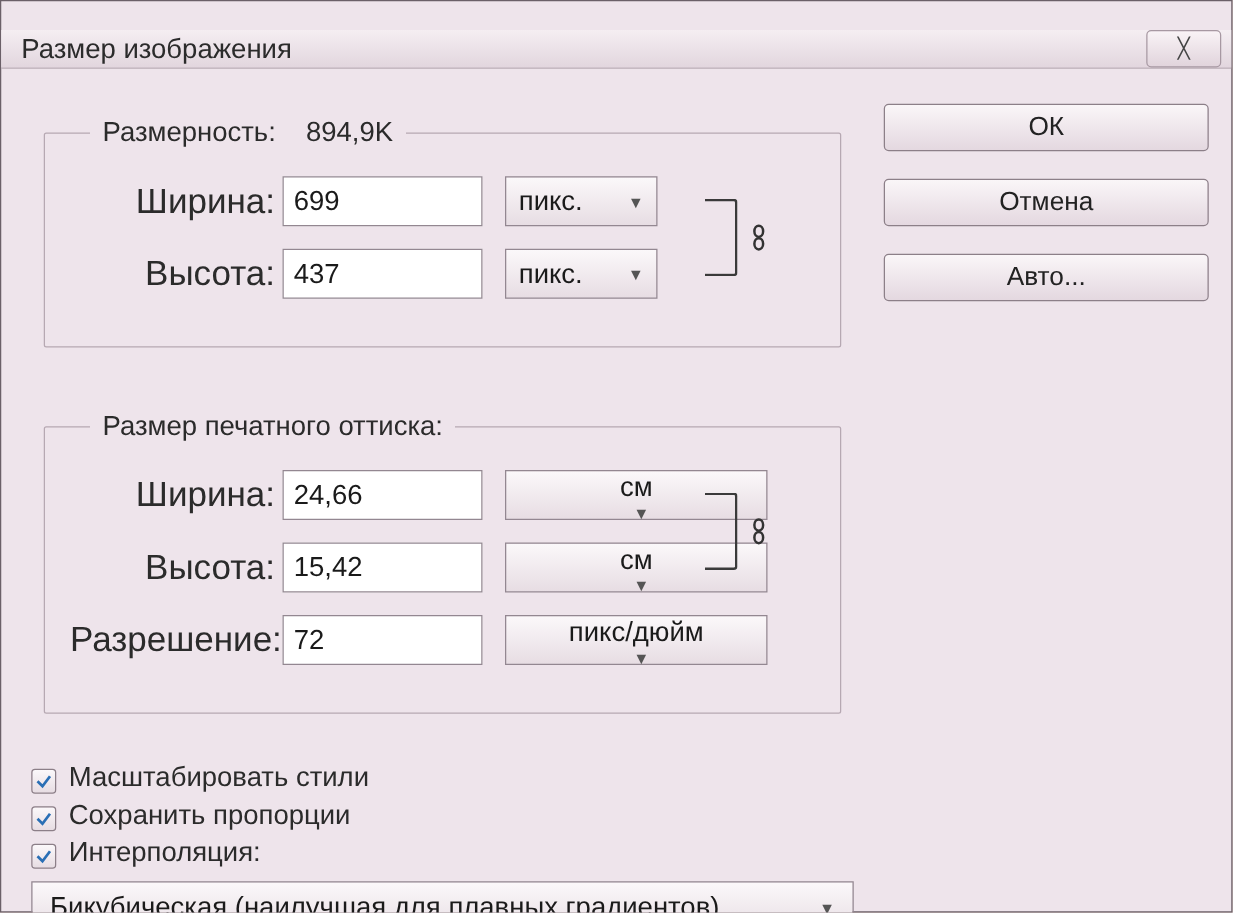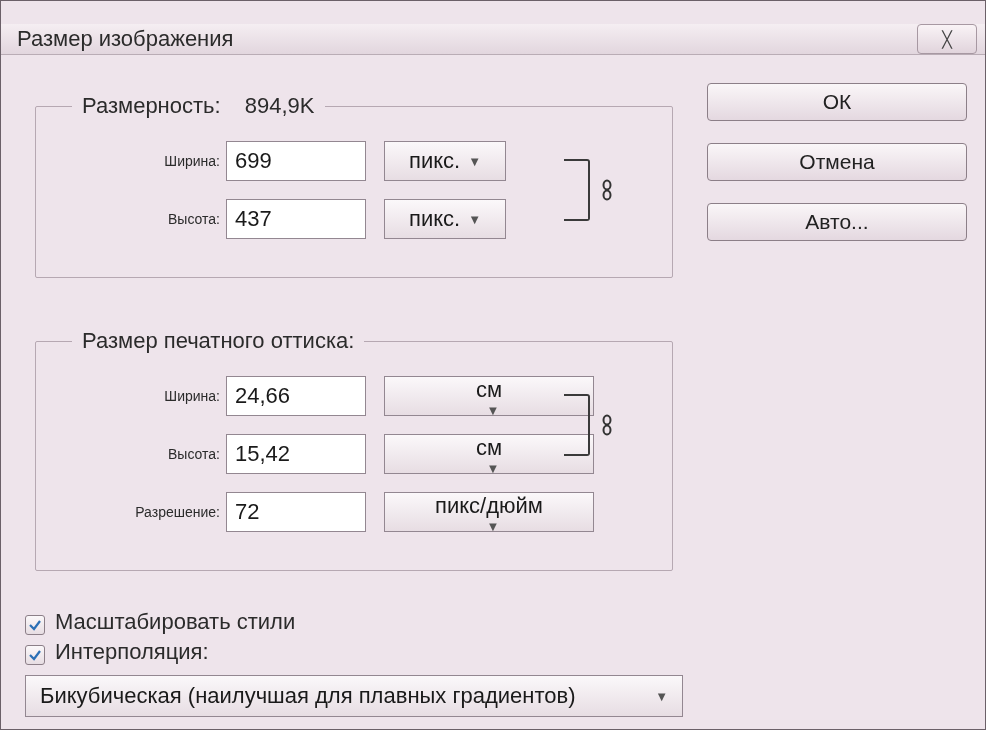--- a/index.html
+++ b/index.html
@@ -37,33 +37,33 @@
     padding: 22px 20px 38px 20px; position: relative;
   }
   fieldset.group > legend {
     font-size: 22px; color: #2b2b2b; padding: 0 10px; margin-left: 16px;
   }
   .legend-value { margin-left: 18px; }
 
   .rows { display: flex; flex-direction: column; gap: 18px; position: relative; }
 
   .row { display: flex; align-items: center; }
-  .lbl { width: 170px; text-align: right; font-size: 14px; color: #2b2b2b; padding-right: 6px; }
+  .lbl { width: 170px; text-align: right; font-size: 28px; color: #2b2b2b; padding-right: 6px; }
   .inp {
-    width: 140px; height: 40px; border: 1px solid #938791;
+    width: 160px; height: 40px; border: 1px solid #938791;
     background: #fff; font-size: 22px; color: #1a1a1a; padding: 0 8px; outline: none;
   }
   .sel {
     height: 40px; border: 1px solid #938791;
     background: linear-gradient(to bottom, #fbf8fa, #e7dde3);
     font-size: 22px; color: #1a1a1a; padding: 0 10px;
     display: flex; align-items: center; justify-content: space-between;
     margin-left: 18px;
   }
-  .sel.narrow { width: 122px; justify-content: center; }
+  .sel.narrow { width: 122px; }
   .sel.wide { width: 210px; flex-direction: column; }
   .tri { font-size: 13px; color: #555; margin-left: 8px; }
 
   .link-bracket {
     position: absolute; right: 62px; width: 26px;
     border: 2px solid #3a3a3a; border-left: none;
     border-top-right-radius: 3px; border-bottom-right-radius: 3px;
   }
   .link-icon {
     position: absolute; right: 36px; width: 18px; height: 22px;
@@ -184,20 +184,28 @@
               </svg>
           </span>
           <span>Масштабировать стили</span>
         </div>
         <div class="check-row">
           <span class="chk">
             <svg viewBox="0 0 14 14">
                 <path d="M2 7 L6 11 L12 3" fill="none" stroke="#2a6fb5" stroke-width="2.2"></path>
               </svg>
           </span>
+          <span>Сохранить пропорции</span>
+        </div>
+        <div class="check-row">
+          <span class="chk">
+            <svg viewBox="0 0 14 14">
+                <path d="M2 7 L6 11 L12 3" fill="none" stroke="#2a6fb5" stroke-width="2.2"></path>
+              </svg>
+          </span>
           <span>Интерполяция:</span>
         </div>
 
         <div class="full-sel">
           <span>Бикубическая (наилучшая для плавных градиентов)</span>
           <span class="tri">▼</span>
         </div>
       </div>
 
     </div>

